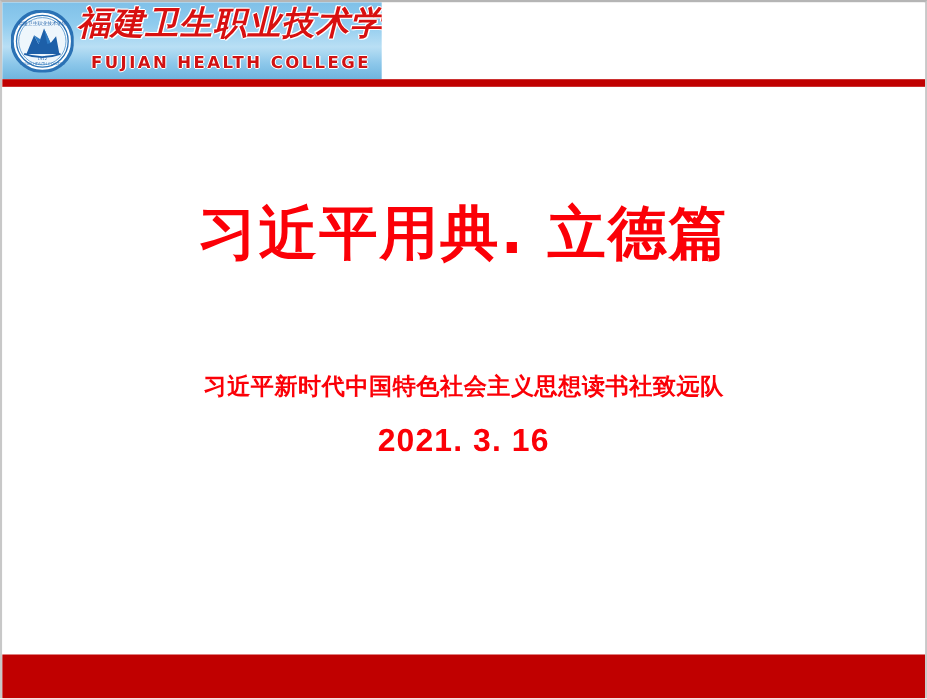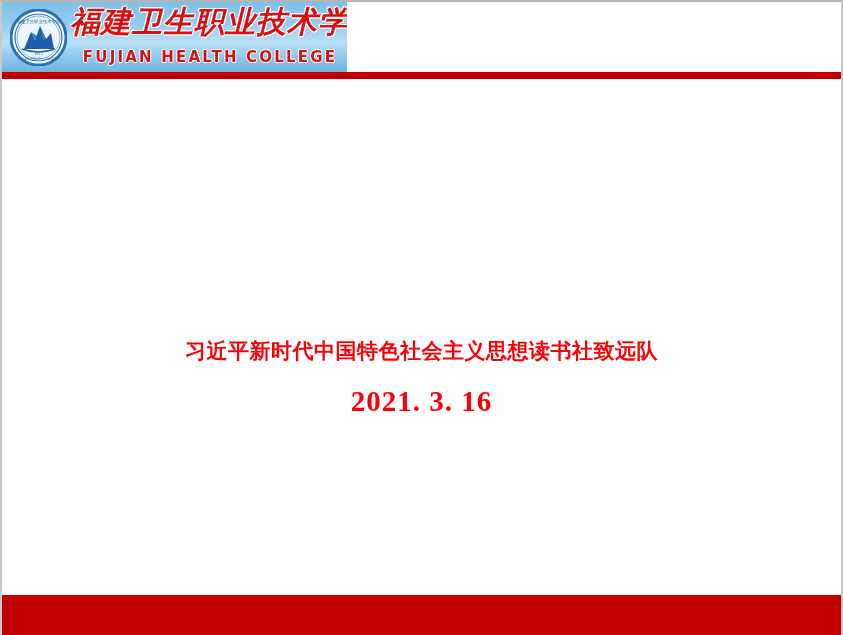--- a/index.html
+++ b/index.html
@@ -135,21 +135,21 @@
     line-height: 40px;
     white-space: nowrap;
   }
 
   .date-line {
     position: absolute;
     left: 0;
     right: 0;
     top: 303px;
     text-align: center;
-    font-family: Liberation Serif, serif;
+    font-family: Liberation Sans, sans-serif;
     font-size: 29px;
     font-weight: bold;
     color: #fb0007;
     letter-spacing: 1px;
     line-height: 38px;
     white-space: nowrap;
   }
 
   
   .footer-bar {
@@ -195,20 +195,21 @@
       <div class="cn-name">福建卫生职业技术学院</div>
       <div class="en-name">FUJIAN HEALTH COLLEGE</div>
     </div>
 
   </div>
 
   <div class="top-rule"></div>
 
   <div class="body-area">
 
+    <div class="main-title">习近平用典. 立德篇</div>
 
     <div class="subtitle">习近平新时代中国特色社会主义思想读书社致远队</div>
 
     <div class="date-line">2021. 3. 16</div>
 
   </div>
 
   <div class="footer-gap"></div>
   <div class="footer-bar"></div>
 

